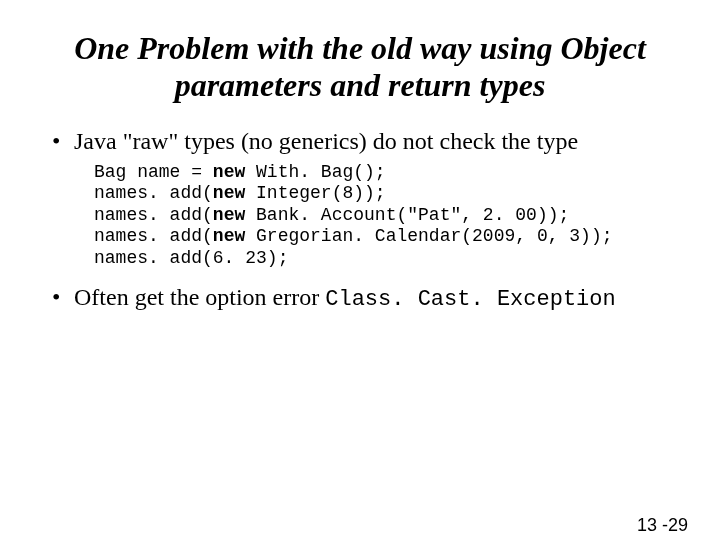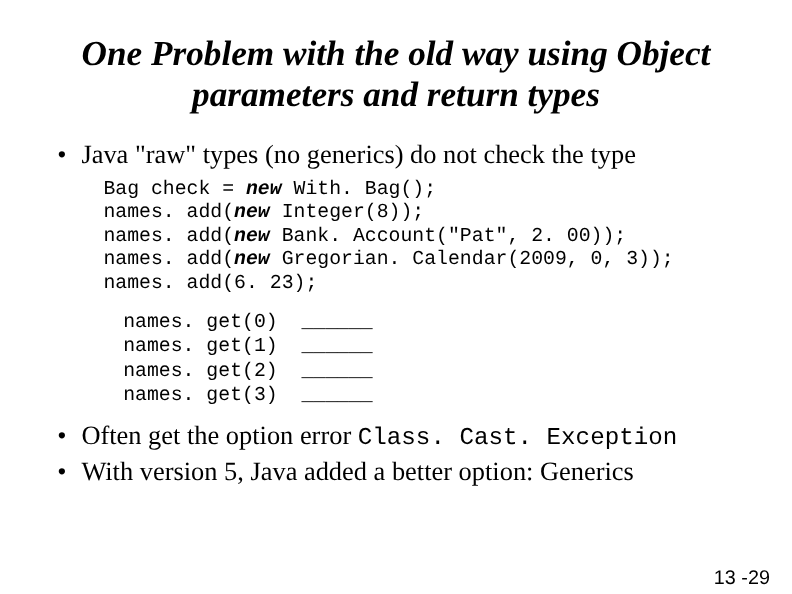--- a/index.html
+++ b/index.html
@@ -57,52 +57,47 @@
     margin: 6px 0 12px 64px;
     white-space: pre;
   }
   pre.code2 {
     font-family: "Courier New", Courier, monospace;
     font-size: 18px;
     line-height: 1.25;
     margin: 6px 0 10px 82px;
     white-space: pre;
   }
-  .kw { font-weight: bold; font-style: italic; }
+  .kw { font-weight: bold; }
   .mono { font-family: "Courier New", Courier, monospace; font-size: 22px; }
   .pagenum {
     position: absolute;
-    right: 20px;
+    right: 32px;
     bottom: 16px;
     font-size: 18px;
     font-family: Arial, Helvetica, sans-serif;
   }
 </style>
 </head>
 <body>
 
 <div class="slide">
 
   <h1 class="title">One Problem with the old way using Object parameters and return types</h1>
 
   <ul class="bullets">
     <li>Java "raw" types (no generics) do not check the type</li>
   </ul>
 
-  <pre class="code"><span><span>Bag check = </span><span class="kw">new</span><span> With. Bag();</span></span>
+  <pre class="code"><span><span>Bag name = </span><span class="kw">new</span><span> With. Bag();</span></span>
 <span><span>names. add(</span><span class="kw">new</span><span> Integer(8));</span></span>
 <span><span>names. add(</span><span class="kw">new</span><span> Bank. Account("Pat", 2. 00));</span></span>
 <span><span>names. add(</span><span class="kw">new</span><span> Gregorian. Calendar(2009, 0, 3));</span></span>
 <span>names. add(6. 23);</span></pre>
 
 
-  <pre class="code2"><span>names. get(0)  ______</span>
-<span>names. get(1)  ______</span>
-<span>names. get(2)  ______</span>
-<span>names. get(3)  ______</span></pre>
 
   <ul class="bullets">
     <li><span>Often get the option error </span><span class="mono">Class. Cast. Exception</span></li>
-    <li>With version 5, Java added a better option: Generics</li>
   </ul>
 
   <div class="pagenum">13 -29</div>
 </div>
 
 </body></html>

